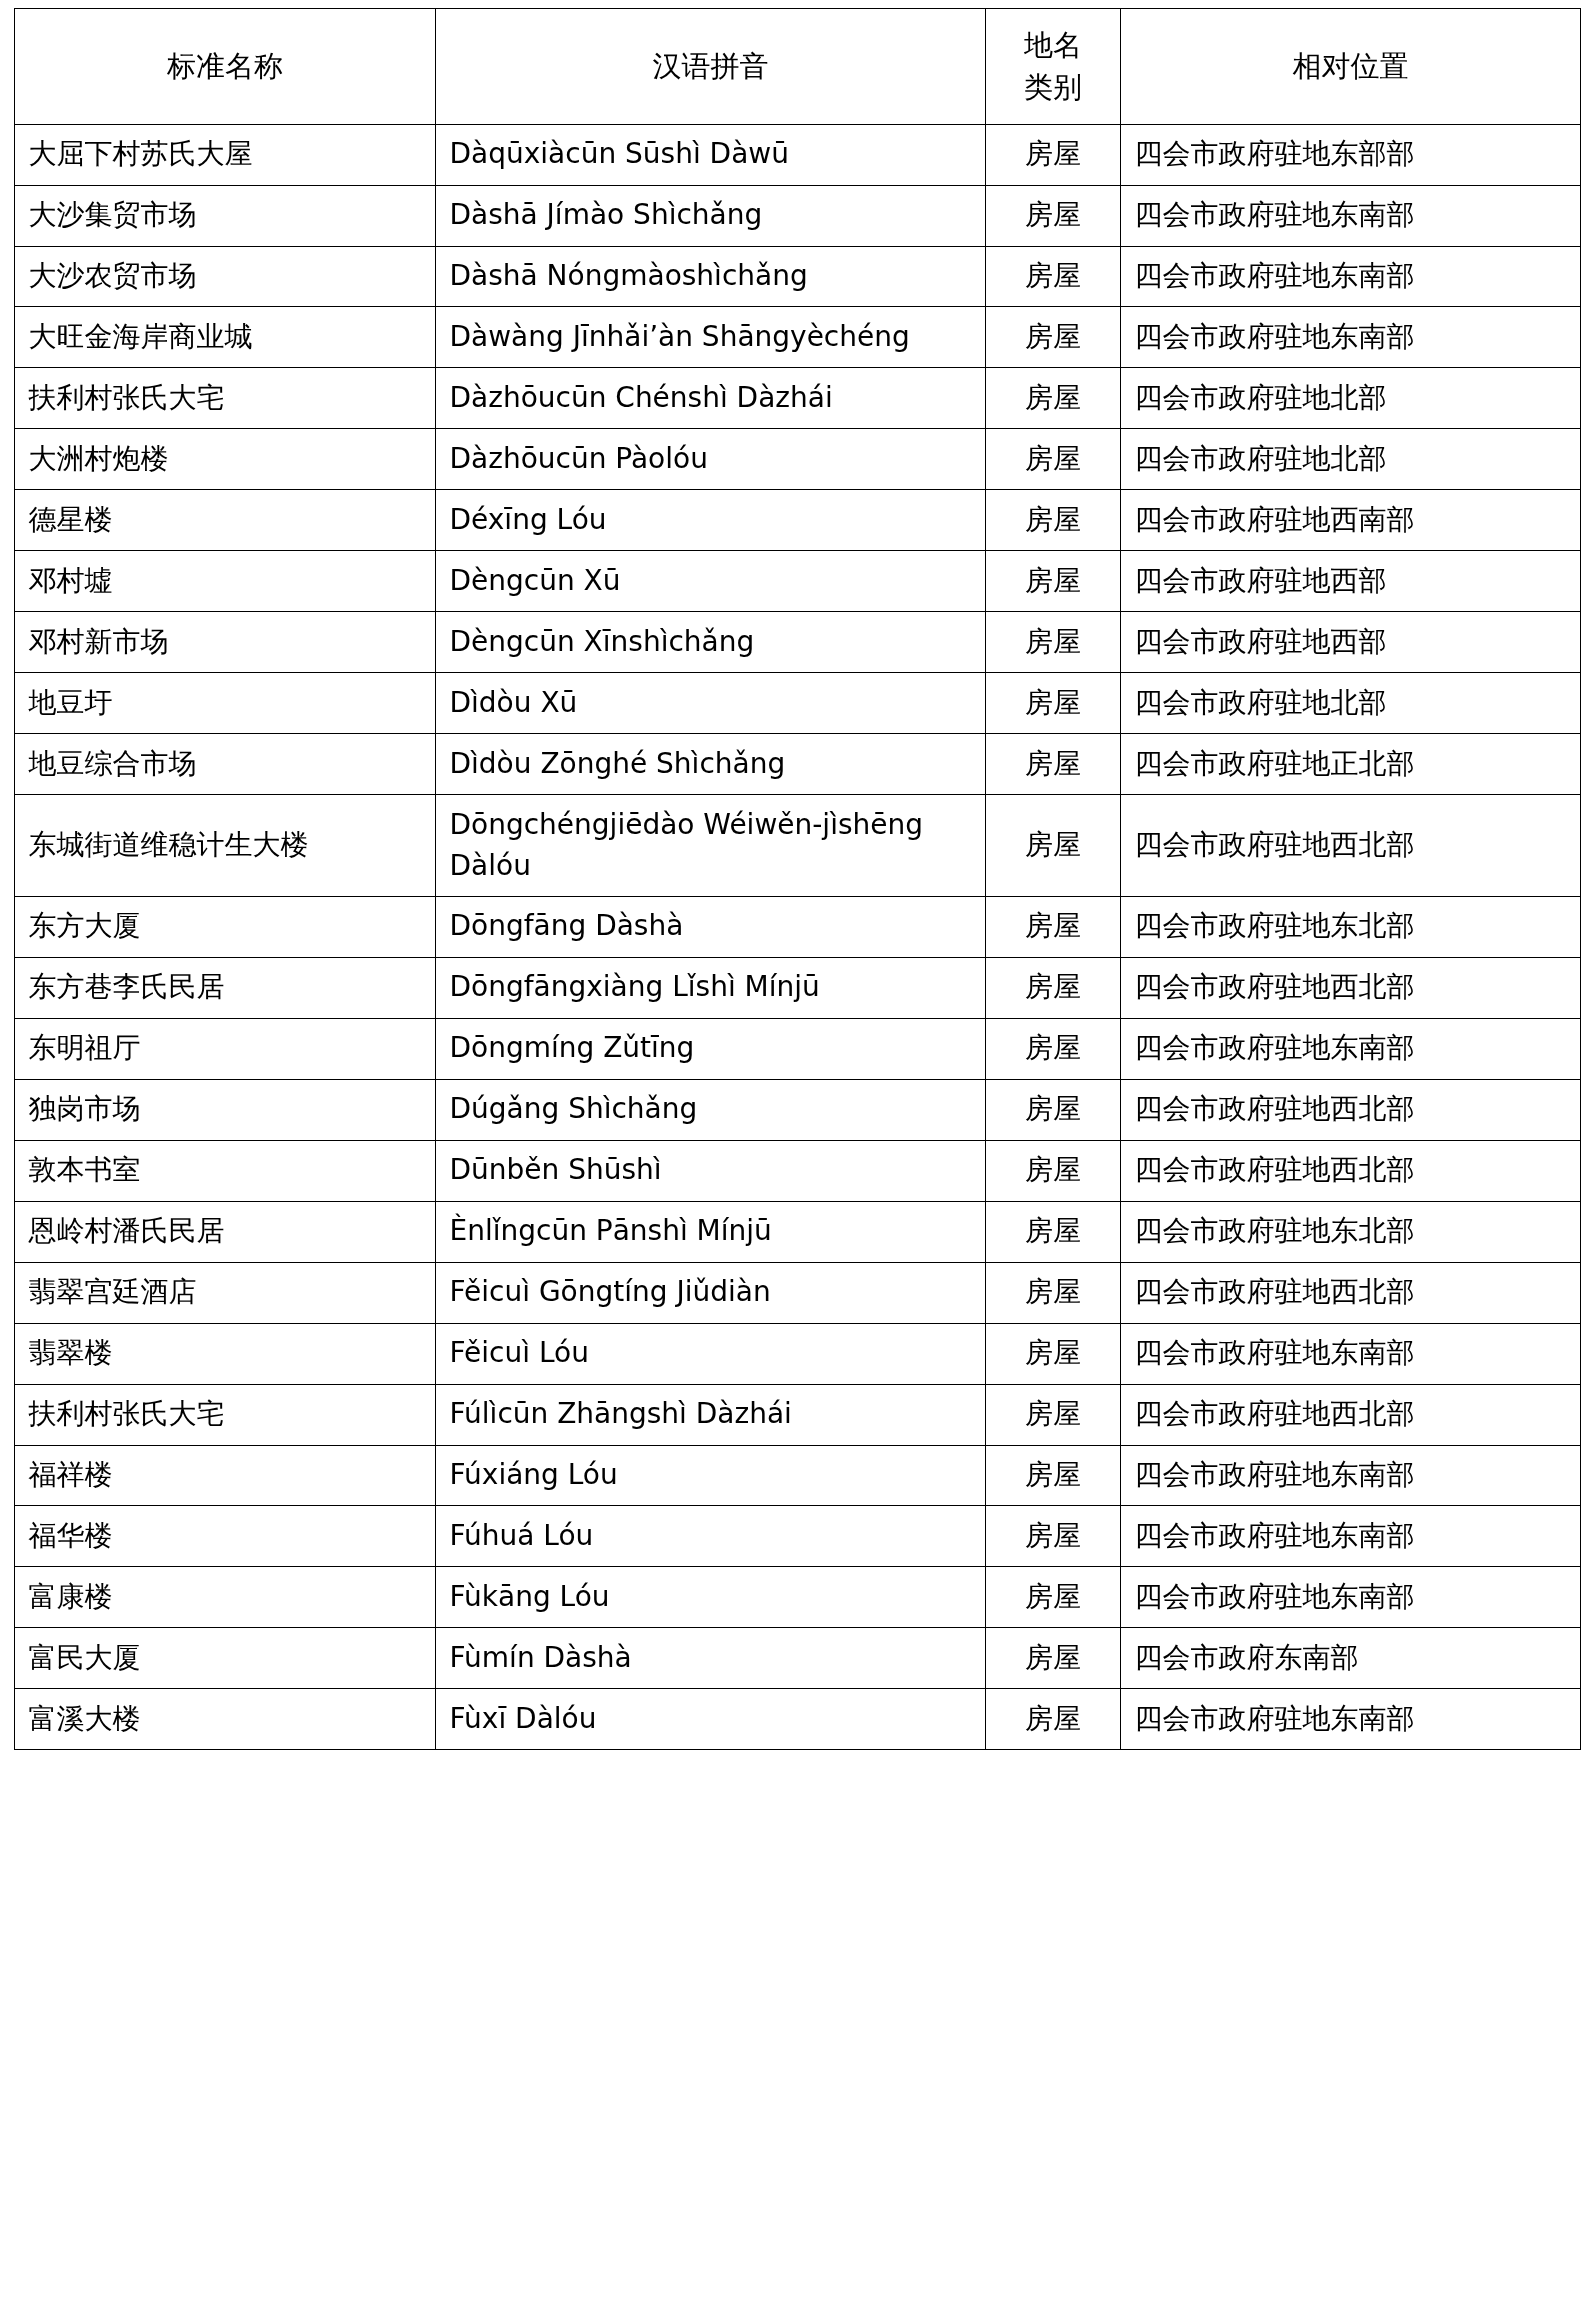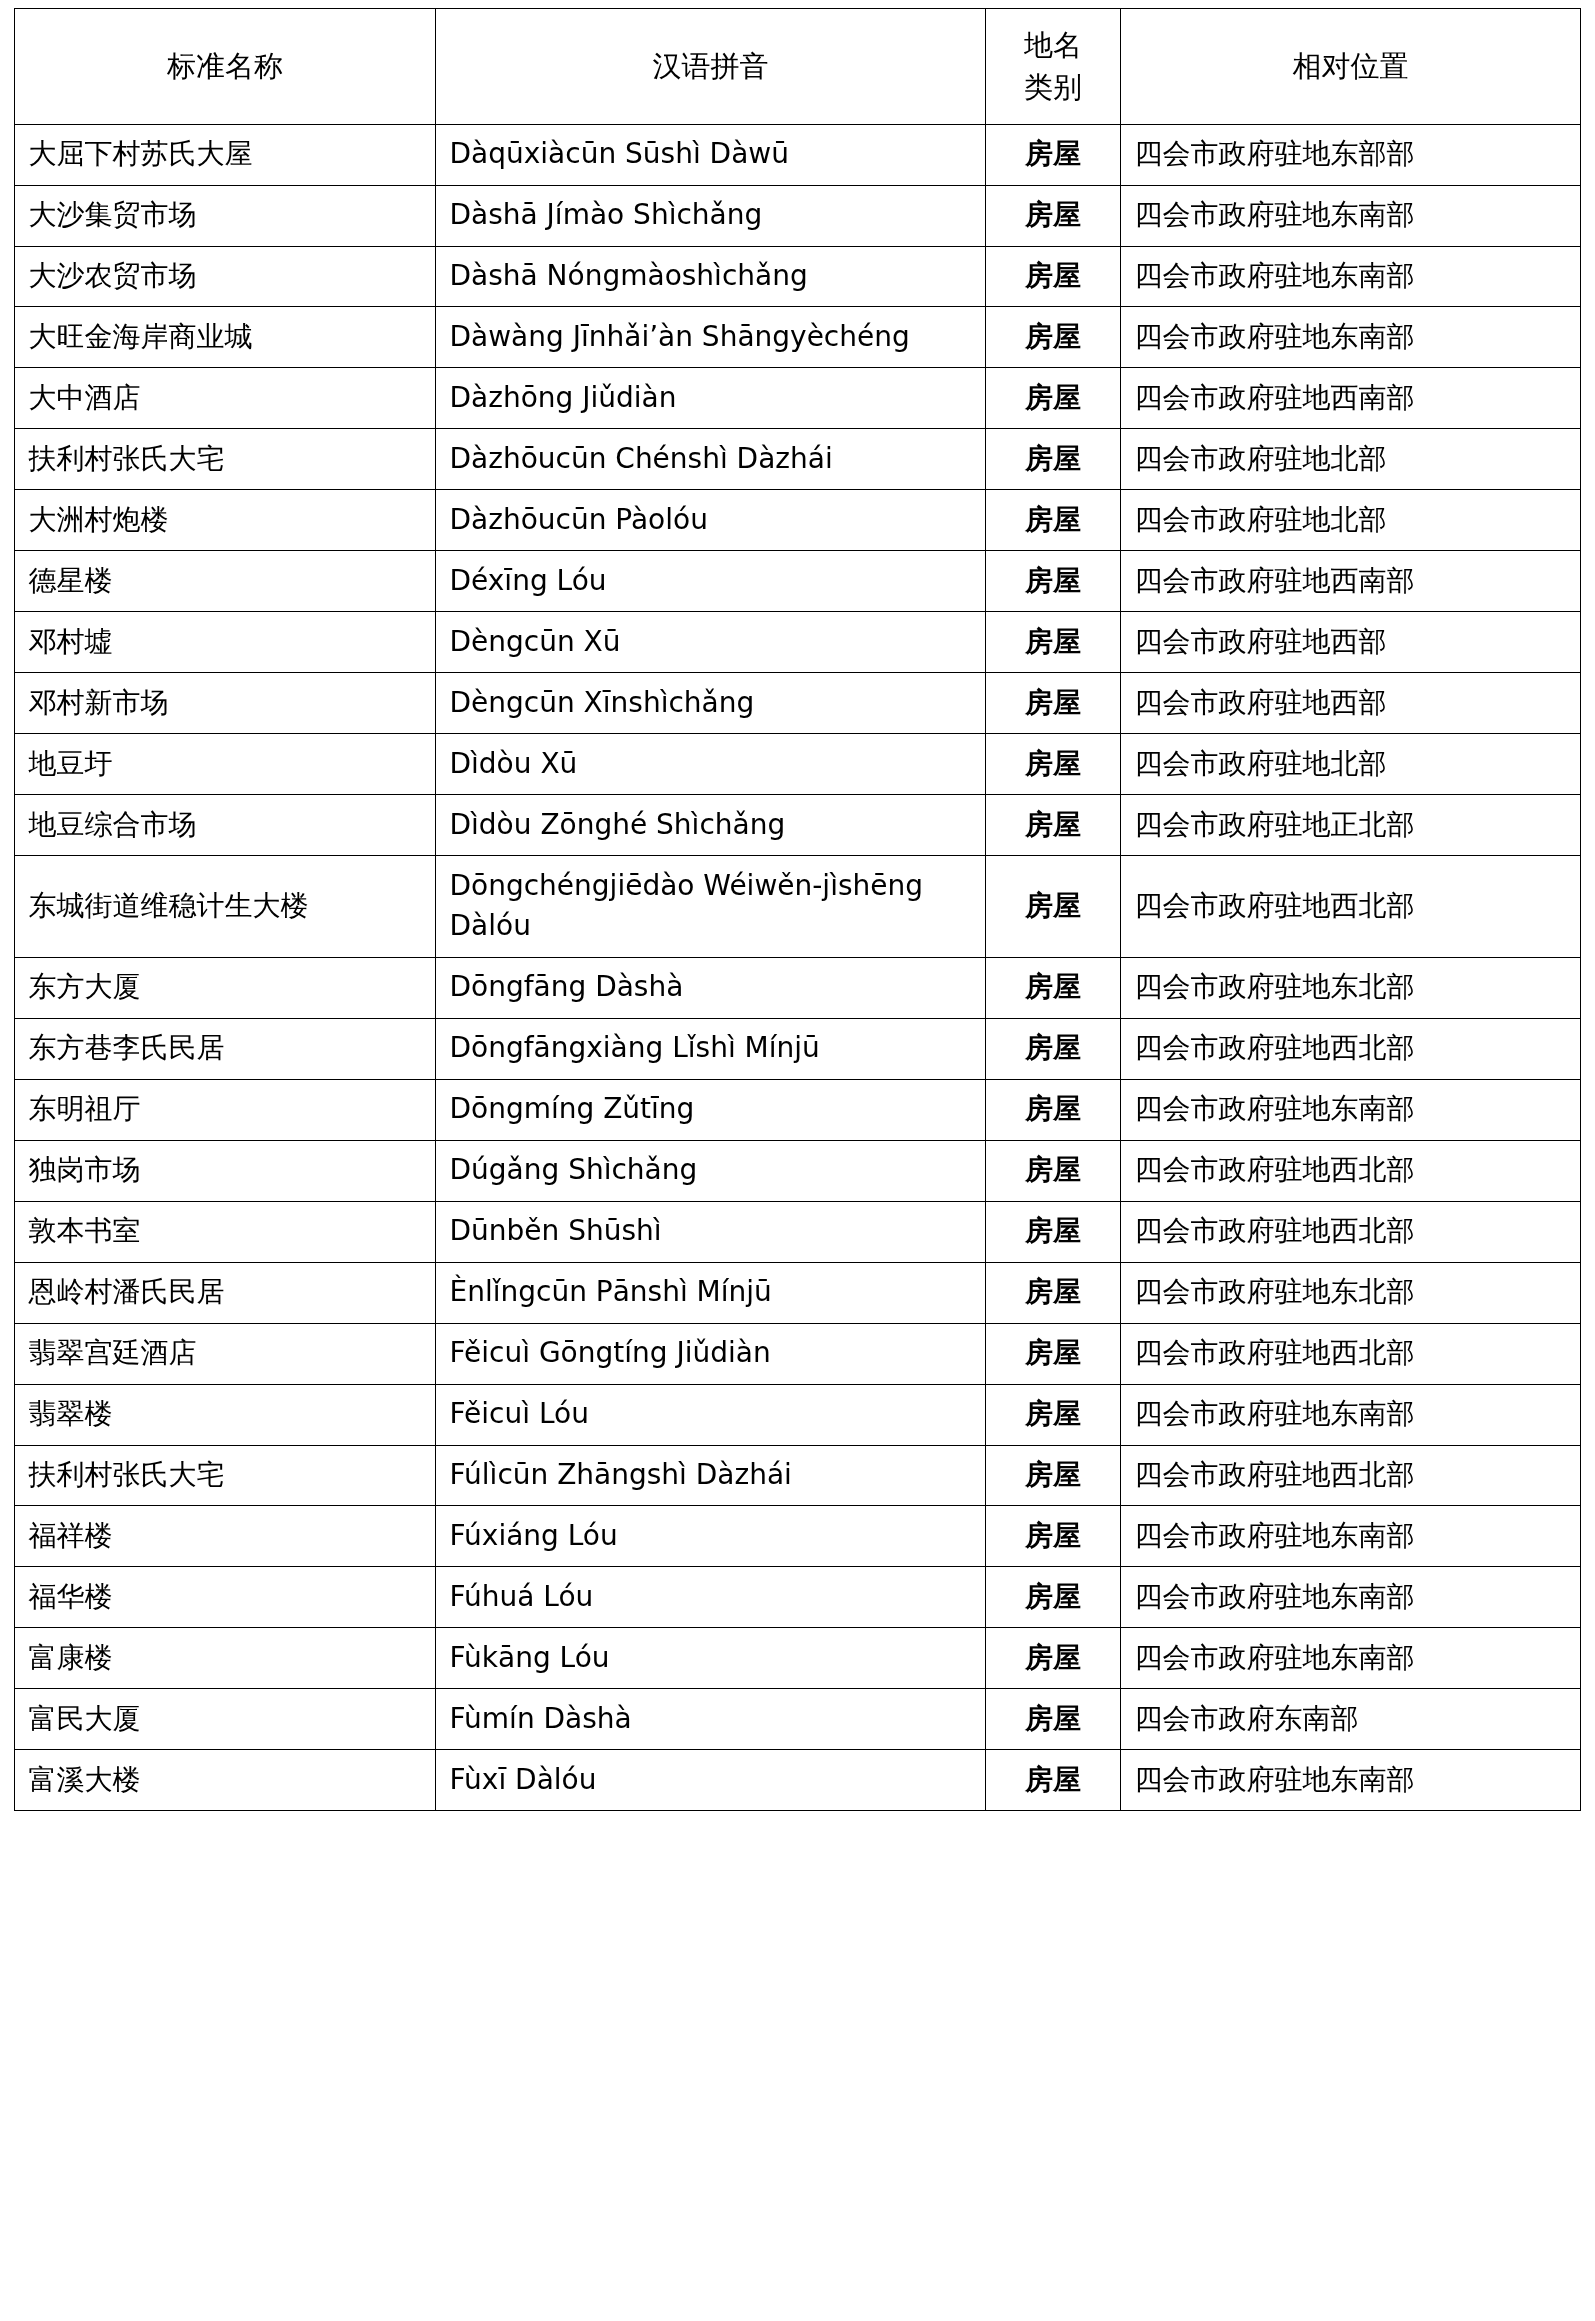--- a/index.html
+++ b/index.html
@@ -49,21 +49,20 @@
   td.cell-name {
     text-align: left;
   }
   td.cell-pinyin {
     text-align: left;
     font-family: "DejaVu Sans", "Liberation Sans", sans-serif;
     font-size: 26px;
   }
   td.cell-type {
     text-align: center;
-    font-weight: bold;
   }
   td.cell-loc {
   }
 </style>
 </head>
 <body>
 
 <div class="page">
   <table class="name-table">
     <colgroup>
@@ -99,26 +98,20 @@
           <td class="cell-type">房屋</td>
           <td class="cell-loc">四会市政府驻地东南部</td>
         </tr>
         <tr>
           <td class="cell-name">大旺金海岸商业城</td>
           <td class="cell-pinyin">Dàwàng Jīnhǎi’àn Shāngyèchéng</td>
           <td class="cell-type">房屋</td>
           <td class="cell-loc">四会市政府驻地东南部</td>
         </tr>
         <tr>
-          <td class="cell-name">大中酒店</td>
-          <td class="cell-pinyin">Dàzhōng Jiǔdiàn</td>
-          <td class="cell-type">房屋</td>
-          <td class="cell-loc">四会市政府驻地西南部</td>
-        </tr>
-        <tr>
           <td class="cell-name">扶利村张氏大宅</td>
           <td class="cell-pinyin">Dàzhōucūn Chénshì Dàzhái</td>
           <td class="cell-type">房屋</td>
           <td class="cell-loc">四会市政府驻地北部</td>
         </tr>
         <tr>
           <td class="cell-name">大洲村炮楼</td>
           <td class="cell-pinyin">Dàzhōucūn Pàolóu</td>
           <td class="cell-type">房屋</td>
           <td class="cell-loc">四会市政府驻地北部</td>

